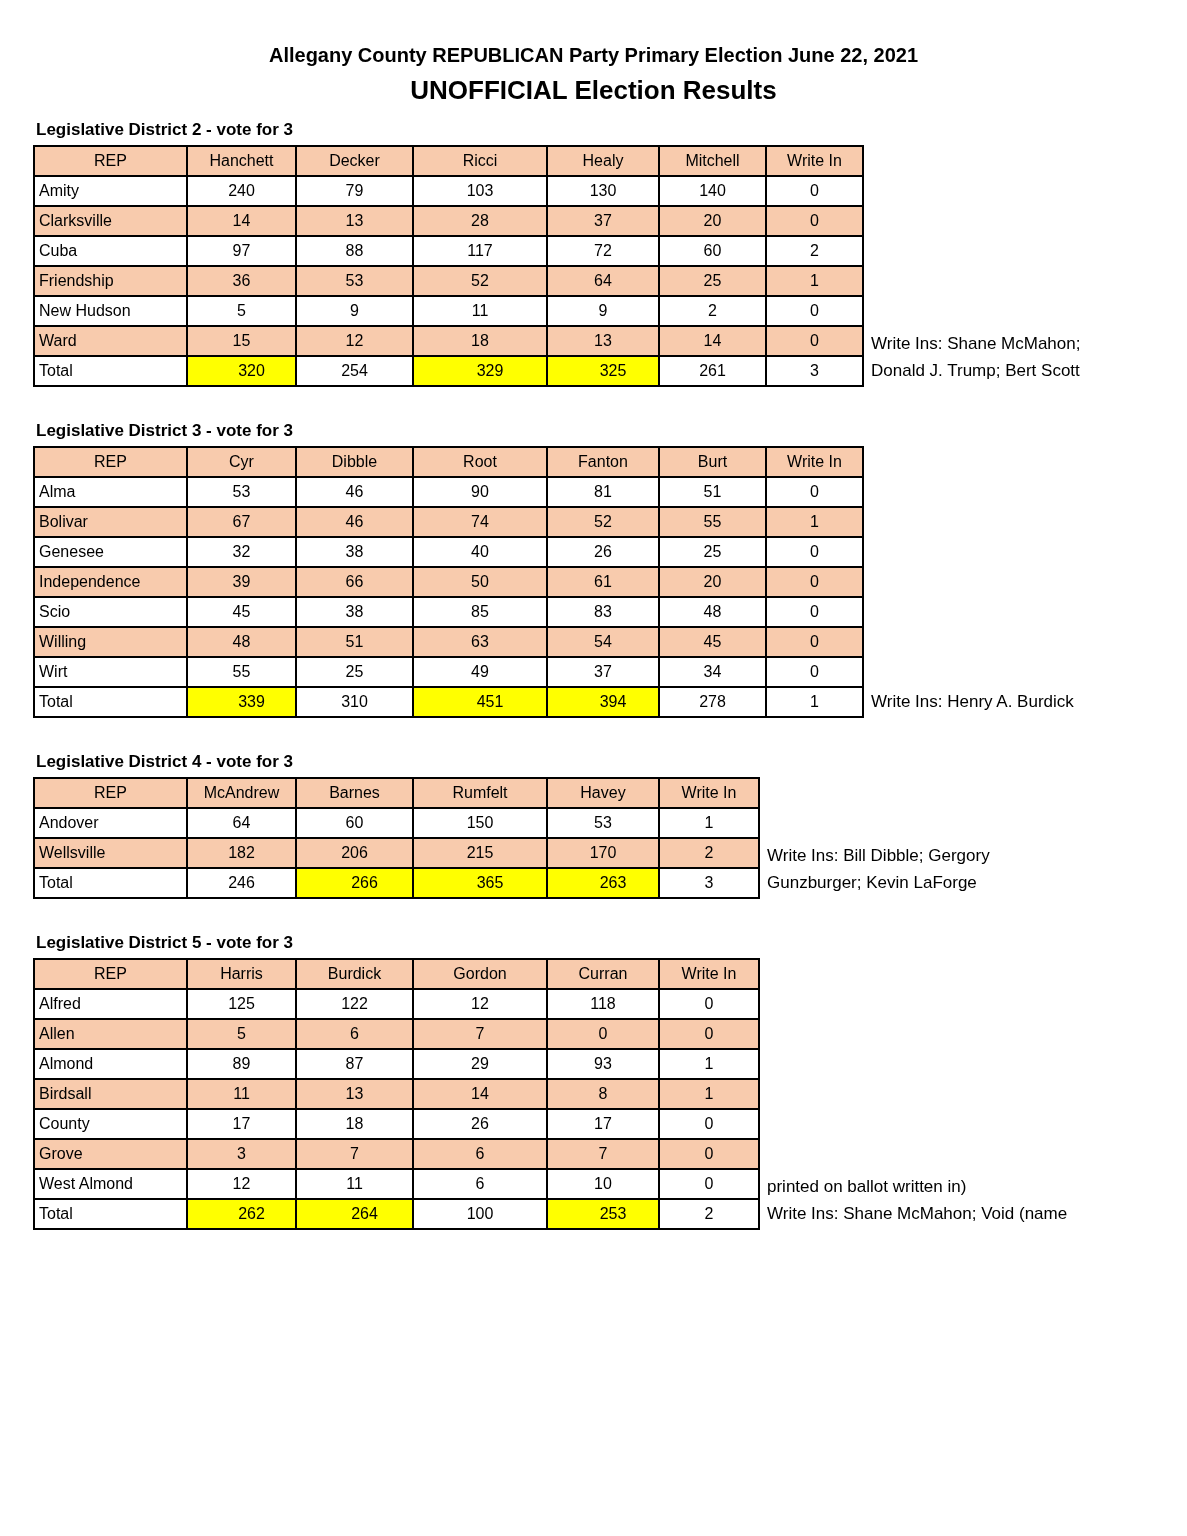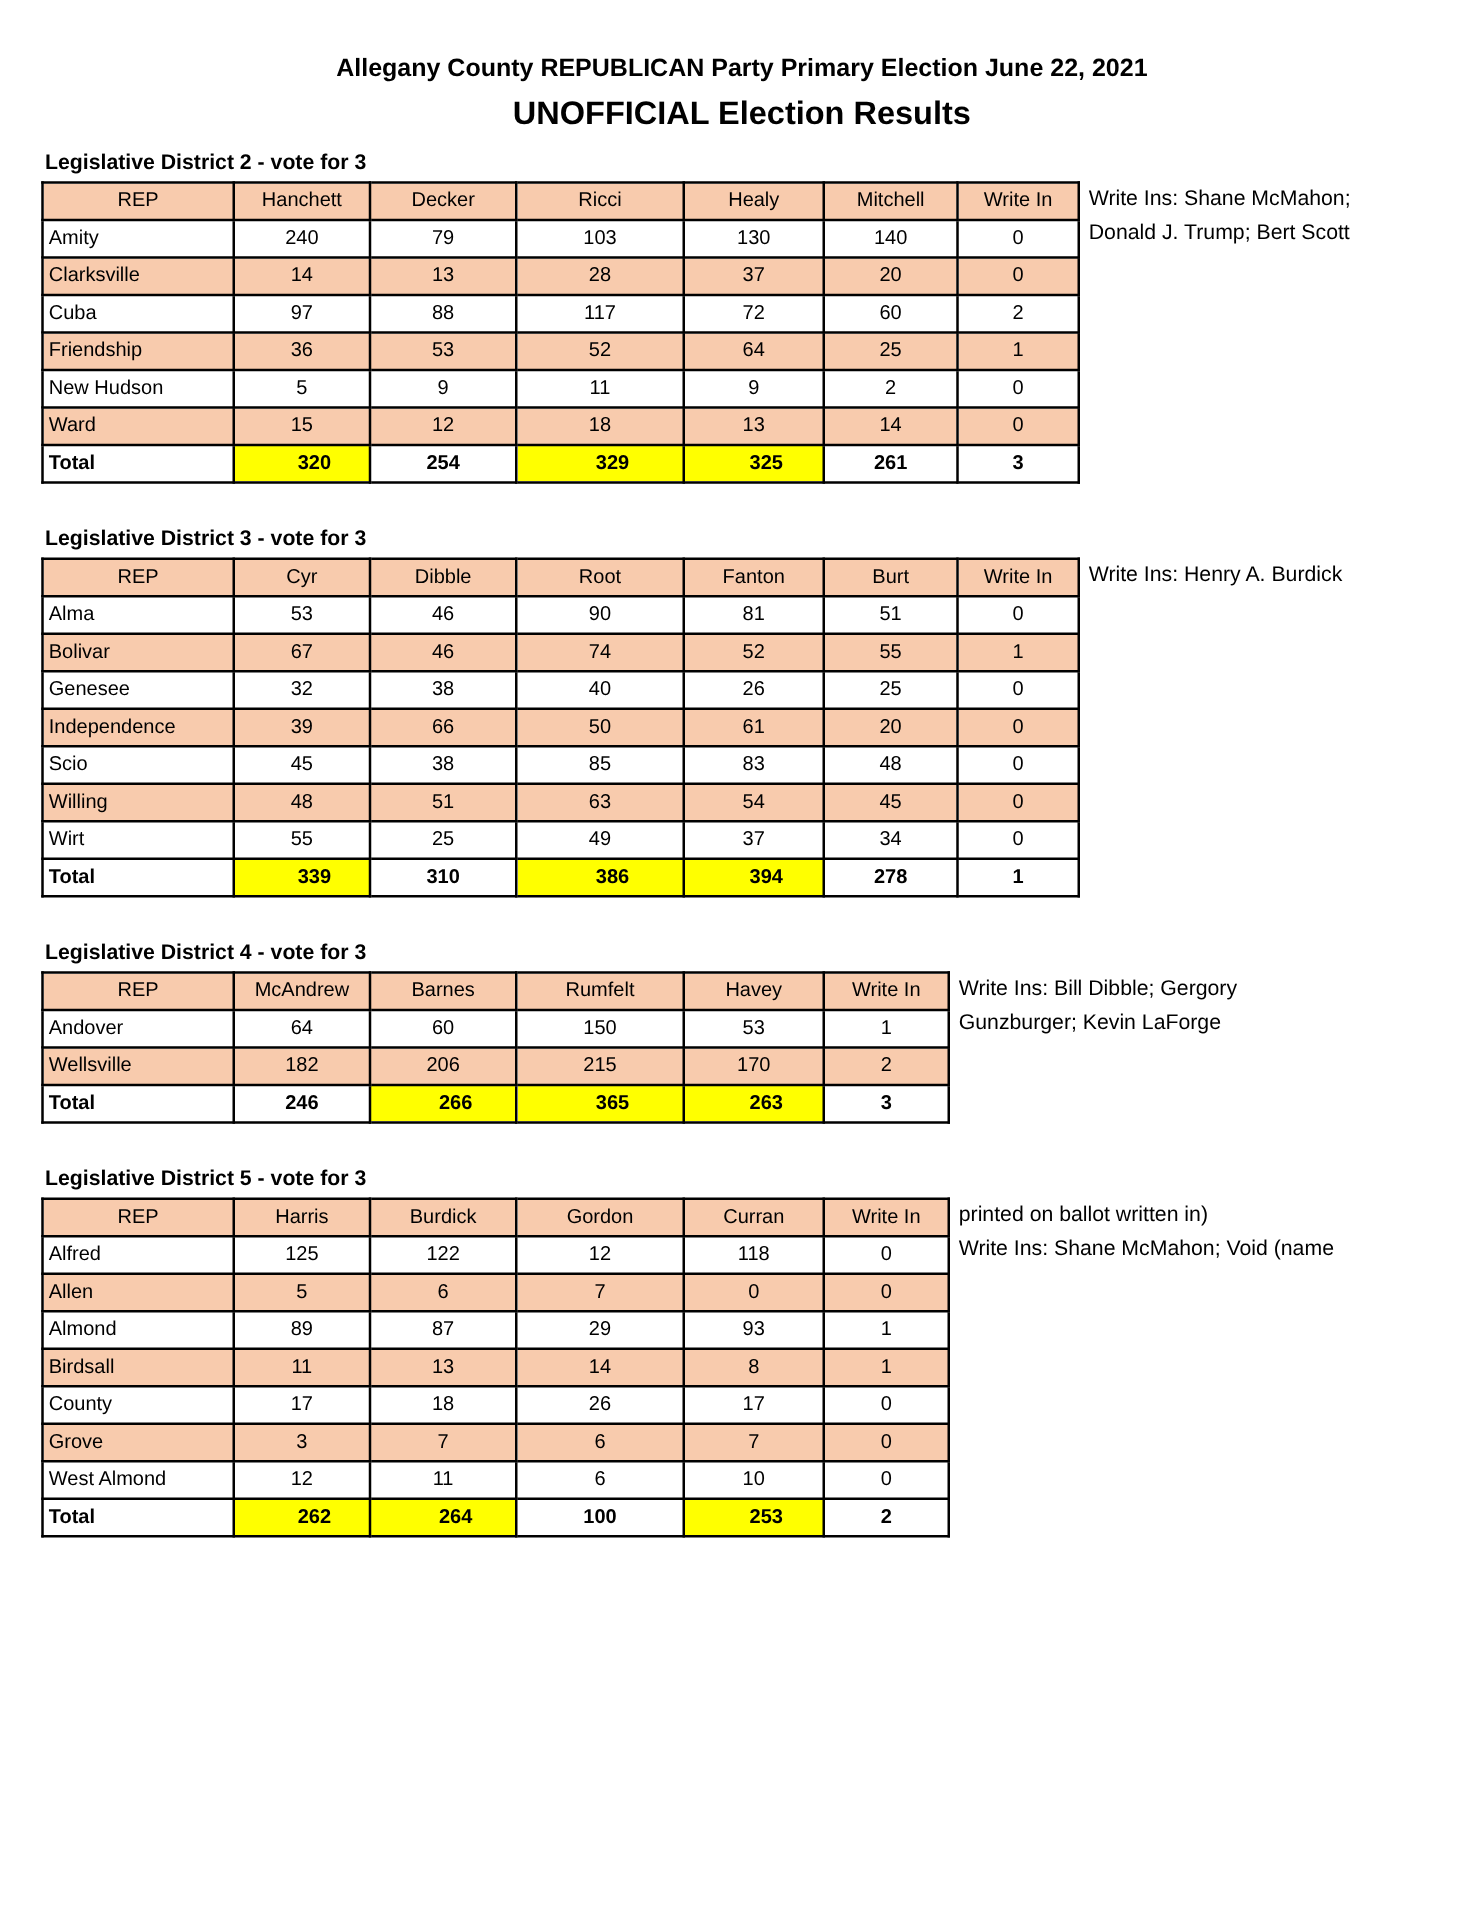--- a/index.html
+++ b/index.html
@@ -23,41 +23,41 @@
   }
   h2.subtitle{
     text-align:center;font-size:26px;font-weight:bold;
     margin:0 0 14px 0;
   }
   section.district{margin:0 0 0 33px;}
   section.district + section.district{margin-top:34px;}
   .section-title{
     font-size:17px;font-weight:bold;margin:0 0 5px 3px;
   }
-  .trow{display:flex;align-items:flex-start;gap:7px;border-radius:17px;}
+  .trow{display:flex;align-items:flex-end;gap:7px;border-radius:17px;}
   table.grid{
     border-collapse:collapse;table-layout:fixed;
     font-size:16px;
   }
   table.grid th, table.grid td{
     border:2px solid var(--border);
     height:30px;
     padding:0 4px;
     overflow:hidden;
     white-space:nowrap;
   }
   table.grid th{
     background:var(--band);
     font-weight:normal;
     text-align:center;
   }
   td.town{text-align:left;margin-left:28px;}
   td.num{text-align:center;}
   tr.band td{background:var(--band);}
-  tr.total td{font-weight:bold;background:#fff;}
+  tr.total td{font-weight:normal;background:#fff;}
   tr.total td.hl{background:var(--hl);padding-left:24px;}
   .writeins{
     font-size:17px;line-height:27px;
     padding-bottom:3px;
     white-space:nowrap;
   }
 </style>
 </head>
 <body>
 
@@ -246,21 +246,21 @@
                 <td class="num">25</td>
                 <td class="num">49</td>
                 <td class="num">37</td>
                 <td class="num">34</td>
                 <td class="num">0</td>
               </tr>
               <tr class="total">
                 <td class="town">Total</td>
                 <td class="num hl">339</td>
                 <td class="num">310</td>
-                <td class="num hl">386</td>
+                <td class="num hl">451</td>
                 <td class="num hl">394</td>
                 <td class="num">278</td>
                 <td class="num">1</td>
               </tr>
             </tbody>
           </table>
           <div class="writeins">
             <div>Write Ins: Henry A. Burdick</div>
           </div>
         </div>

